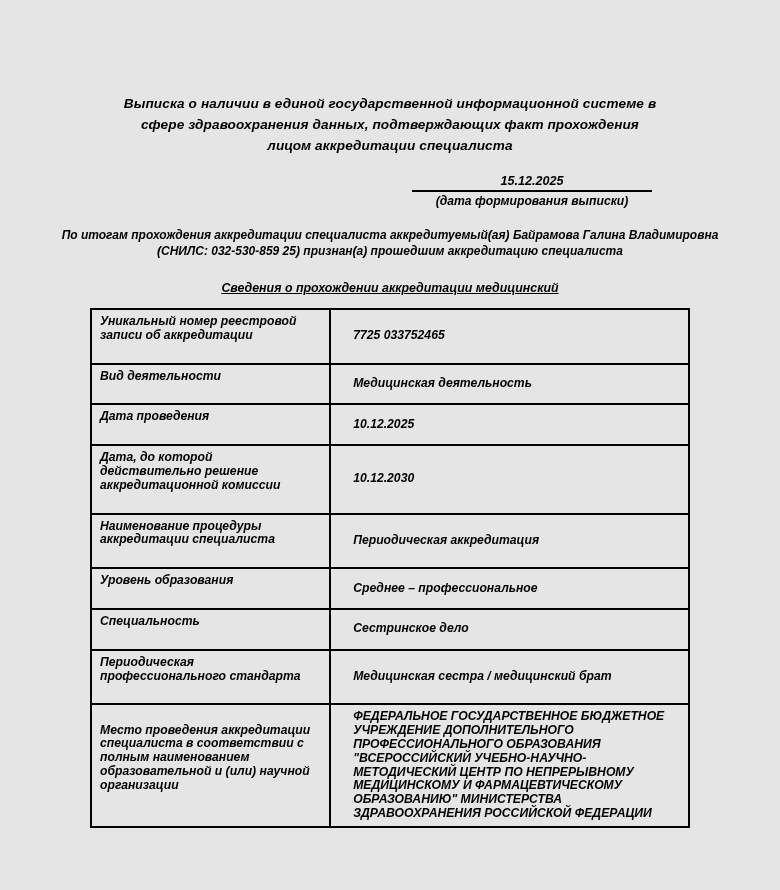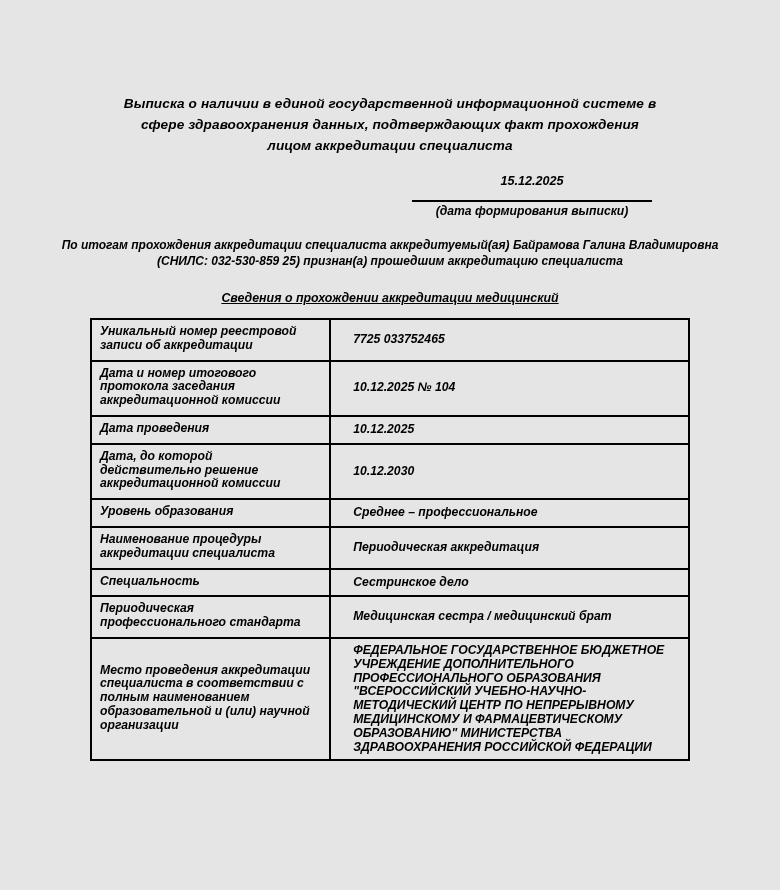--- a/index.html
+++ b/index.html
@@ -29,21 +29,21 @@
     line-height: 21px;
     letter-spacing: 0.1px;
   }
   .date-block {
     width: 240px;
     margin: 18px 128px 0 auto;
     text-align: center;
   }
   .date-value {
     font-size: 12.6px;
-    padding-bottom: 12px;
+    padding-bottom: 2px;
     border-bottom: 2px solid #000000;
   }
   .date-caption {
     font-size: 12.2px;
     padding-top: 2px;
   }
   .intro {
     max-width: 680px;
     margin: 20px auto 0 auto;
     text-align: center;
@@ -68,21 +68,21 @@
     table-layout: fixed;
   }
   .acc-table td {
     border: 2px solid #000000;
     vertical-align: middle;
     font-size: 12.2px;
     line-height: 13.8px;
   }
   .acc-table .label-cell {
     width: 40%;
-    padding: 5px 14px 7px 8px;
+    padding: 5px 14px 20px 8px;
   }
   .acc-table .value-cell {
     width: 60%;
     padding: 5px 8px 5px 22px;
     margin-top: 35px;
   }
 </style>
 </head>
 <body>
 
@@ -100,38 +100,38 @@
   <div class="section-heading">Сведения о прохождении аккредитации медицинский</div>
 
 
   <table class="acc-table">
     <tbody>
       <tr>
         <td class="label-cell">Уникальный номер реестровой записи об аккредитации</td>
         <td class="value-cell">7725 033752465</td>
       </tr>
       <tr>
-        <td class="label-cell">Дата и номер итогового протокола заседания аккредитационной комиссии</td>
-        <td class="value-cell">10.12.2025 № 104</td>
+        <td class="label-cell">Вид деятельности</td>
+        <td class="value-cell">Медицинская деятельность</td>
       </tr>
       <tr>
         <td class="label-cell">Дата проведения</td>
         <td class="value-cell">10.12.2025</td>
       </tr>
       <tr>
         <td class="label-cell">Дата, до которой действительно решение аккредитационной комиссии</td>
         <td class="value-cell">10.12.2030</td>
       </tr>
       <tr>
+        <td class="label-cell">Наименование процедуры аккредитации специалиста</td>
+        <td class="value-cell">Периодическая аккредитация</td>
+      </tr>
+      <tr>
         <td class="label-cell">Уровень образования</td>
         <td class="value-cell">Среднее – профессиональное</td>
-      </tr>
-      <tr>
-        <td class="label-cell">Наименование процедуры аккредитации специалиста</td>
-        <td class="value-cell">Периодическая аккредитация</td>
       </tr>
       <tr>
         <td class="label-cell">Специальность</td>
         <td class="value-cell">Сестринское дело</td>
       </tr>
       <tr>
         <td class="label-cell">Периодическая профессионального стандарта</td>
         <td class="value-cell">Медицинская сестра / медицинский брат</td>
       </tr>
       <tr>

